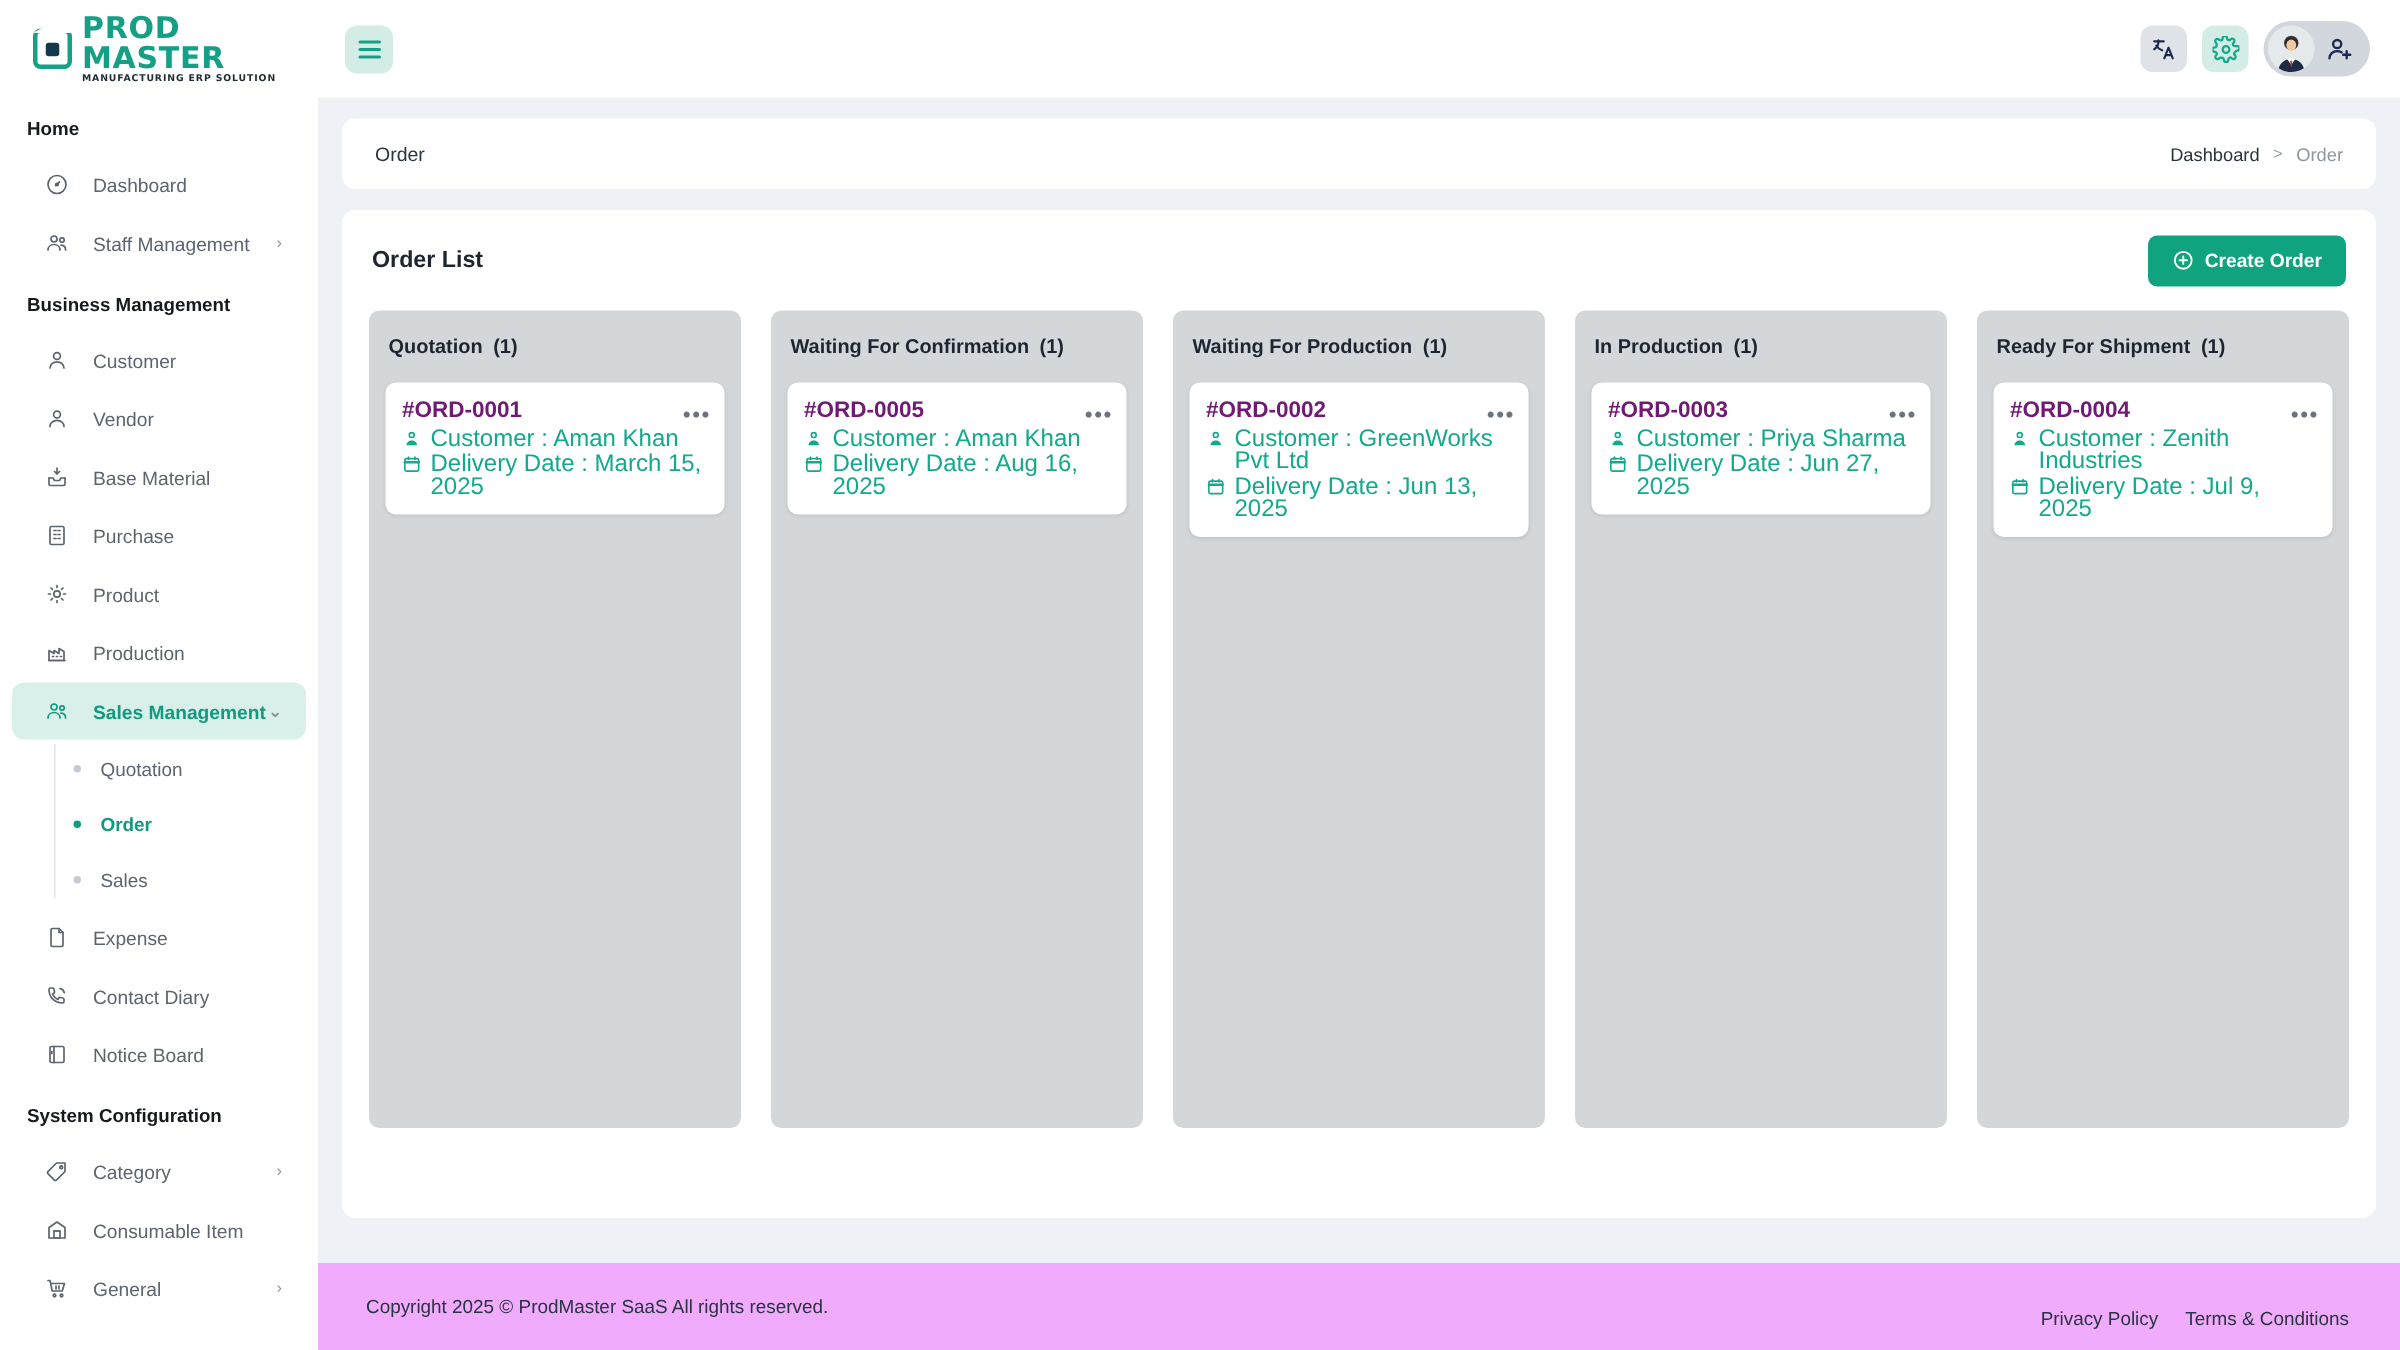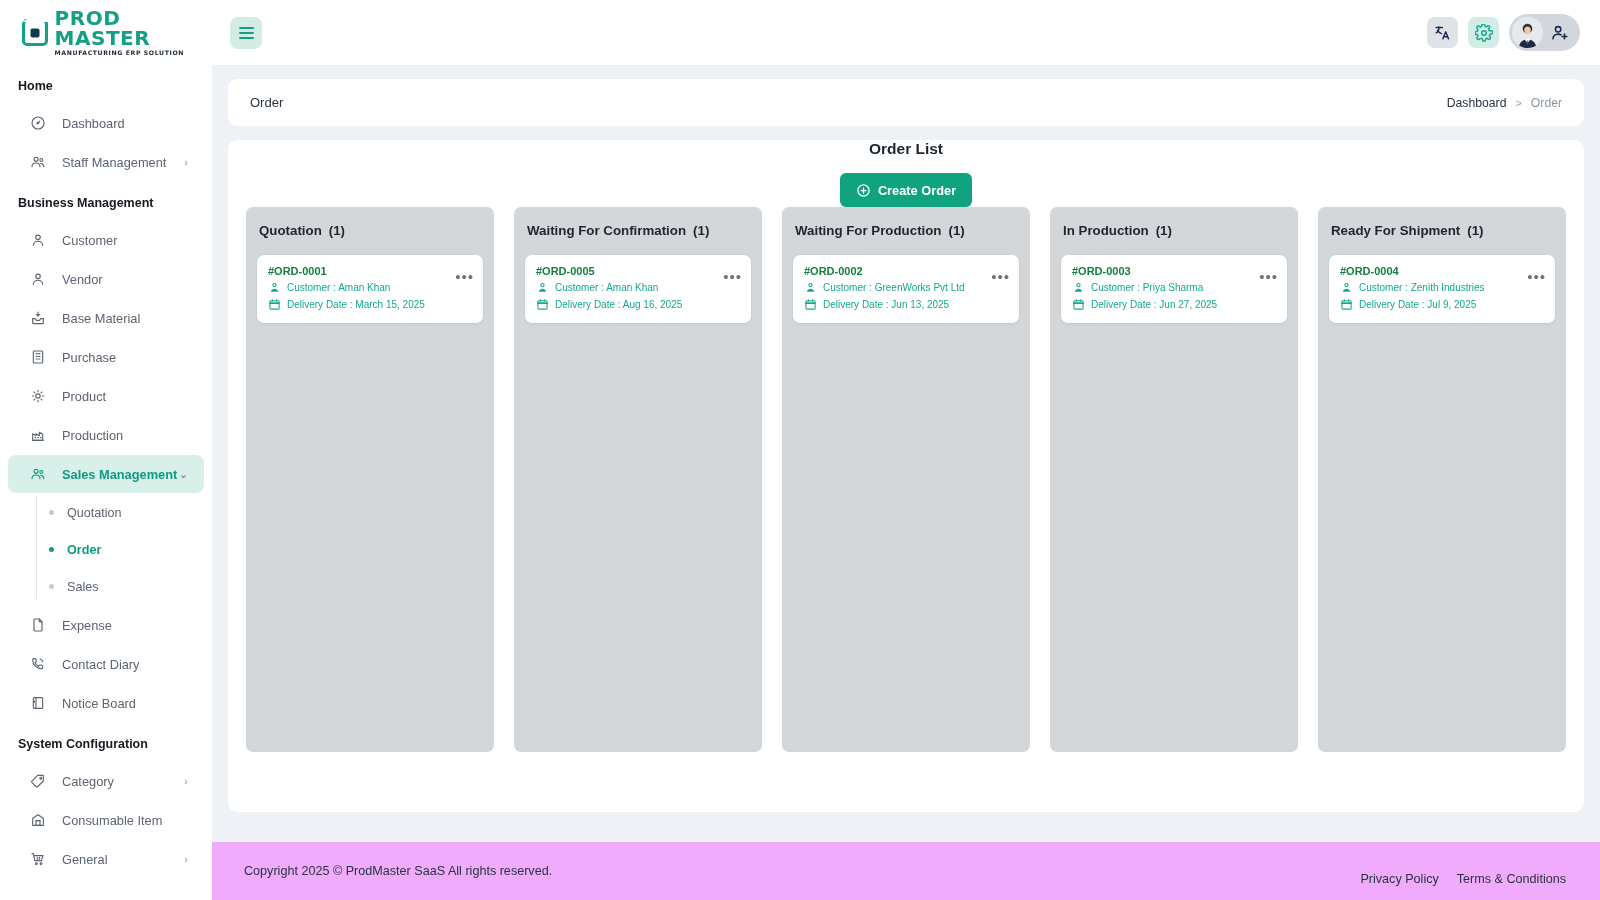--- a/index.html
+++ b/index.html
@@ -112,21 +112,20 @@
   .bc-title { font-size: 13px; color: #2a3340; font-weight: 400; }
   .bc-right { display: flex; align-items: center; gap: 9px; font-size: 12.2px; }
   .bc-link { color: #2a3340; cursor: pointer; }
   .bc-sep { color: #98a1ab; font-size: 11px; }
   .bc-cur { color: #8d96a1; }
 
   .board-panel { padding: 0 18px 18px 18px; height: 672px; }
   .board-head {
     height: 67px; display: flex; align-items: center; justify-content: space-between;
     padding: 0 2px;
-    flex-direction: column;
   }
   .board-title { font-size: 15.5px; font-weight: 700; color: #1d2530; }
   .btn-create {
     background: #10a37f; color: #fff; border: none; border-radius: 6px;
     height: 34px; padding: 0 16px; font-size: 12.8px; font-weight: 600;
     display: flex; align-items: center; gap: 7px; cursor: pointer;
     font-family: "Liberation Sans", sans-serif;
   }
 
   .board { display: flex; gap: 20px; height: 545px; }
@@ -136,28 +135,28 @@
   }
   .col-head {
     font-size: 13.3px; font-weight: 700; color: #1d2530; margin: 3px 2px 17px 2px;
     display: flex; align-items: baseline; gap: 7px;
   }
   .col-count { font-weight: 700; font-size: 13.3px; color: #1d2530; }
   .card {
     background: #fff; border-radius: 7px; padding: 10px 11px 11px 11px;
     box-shadow: 0 1px 3px rgba(0,0,0,.09); position: relative;
   }
-  .card-id { font-size: 11px; font-weight: 700; color: #15803d; margin-bottom: 3px; }
+  .card-id { font-size: 15px; font-weight: 700; color: #701a75; margin-bottom: 3px; }
   .card-dots {
     position: absolute; right: 9px; top: 14px; color: #6b747e;
     font-size: 15px; letter-spacing: 1px; cursor: pointer; line-height: 1;
   }
   .card-row {
     display: flex; align-items: flex-start; gap: 6px; color: #12a98c;
-    font-size: 10px; line-height: 15px; margin-top: 2px;
+    font-size: 16px; line-height: 15px; margin-top: 2px;
   }
   .card-row .ci { flex: 0 0 13px; margin-top: 1px; color: #12a98c; }
 
   .footer {
     height: 58px; display: flex; align-items: center; justify-content: space-between;
     padding: 0 34px 0 32px; font-size: 12.6px; color: #2a3340; background: #f0abfc;
   }
   .footer-links { display: flex; gap: 18px; }
   .footer-links span { cursor: pointer; margin-top: 15px; }
   svg { display: block; }

